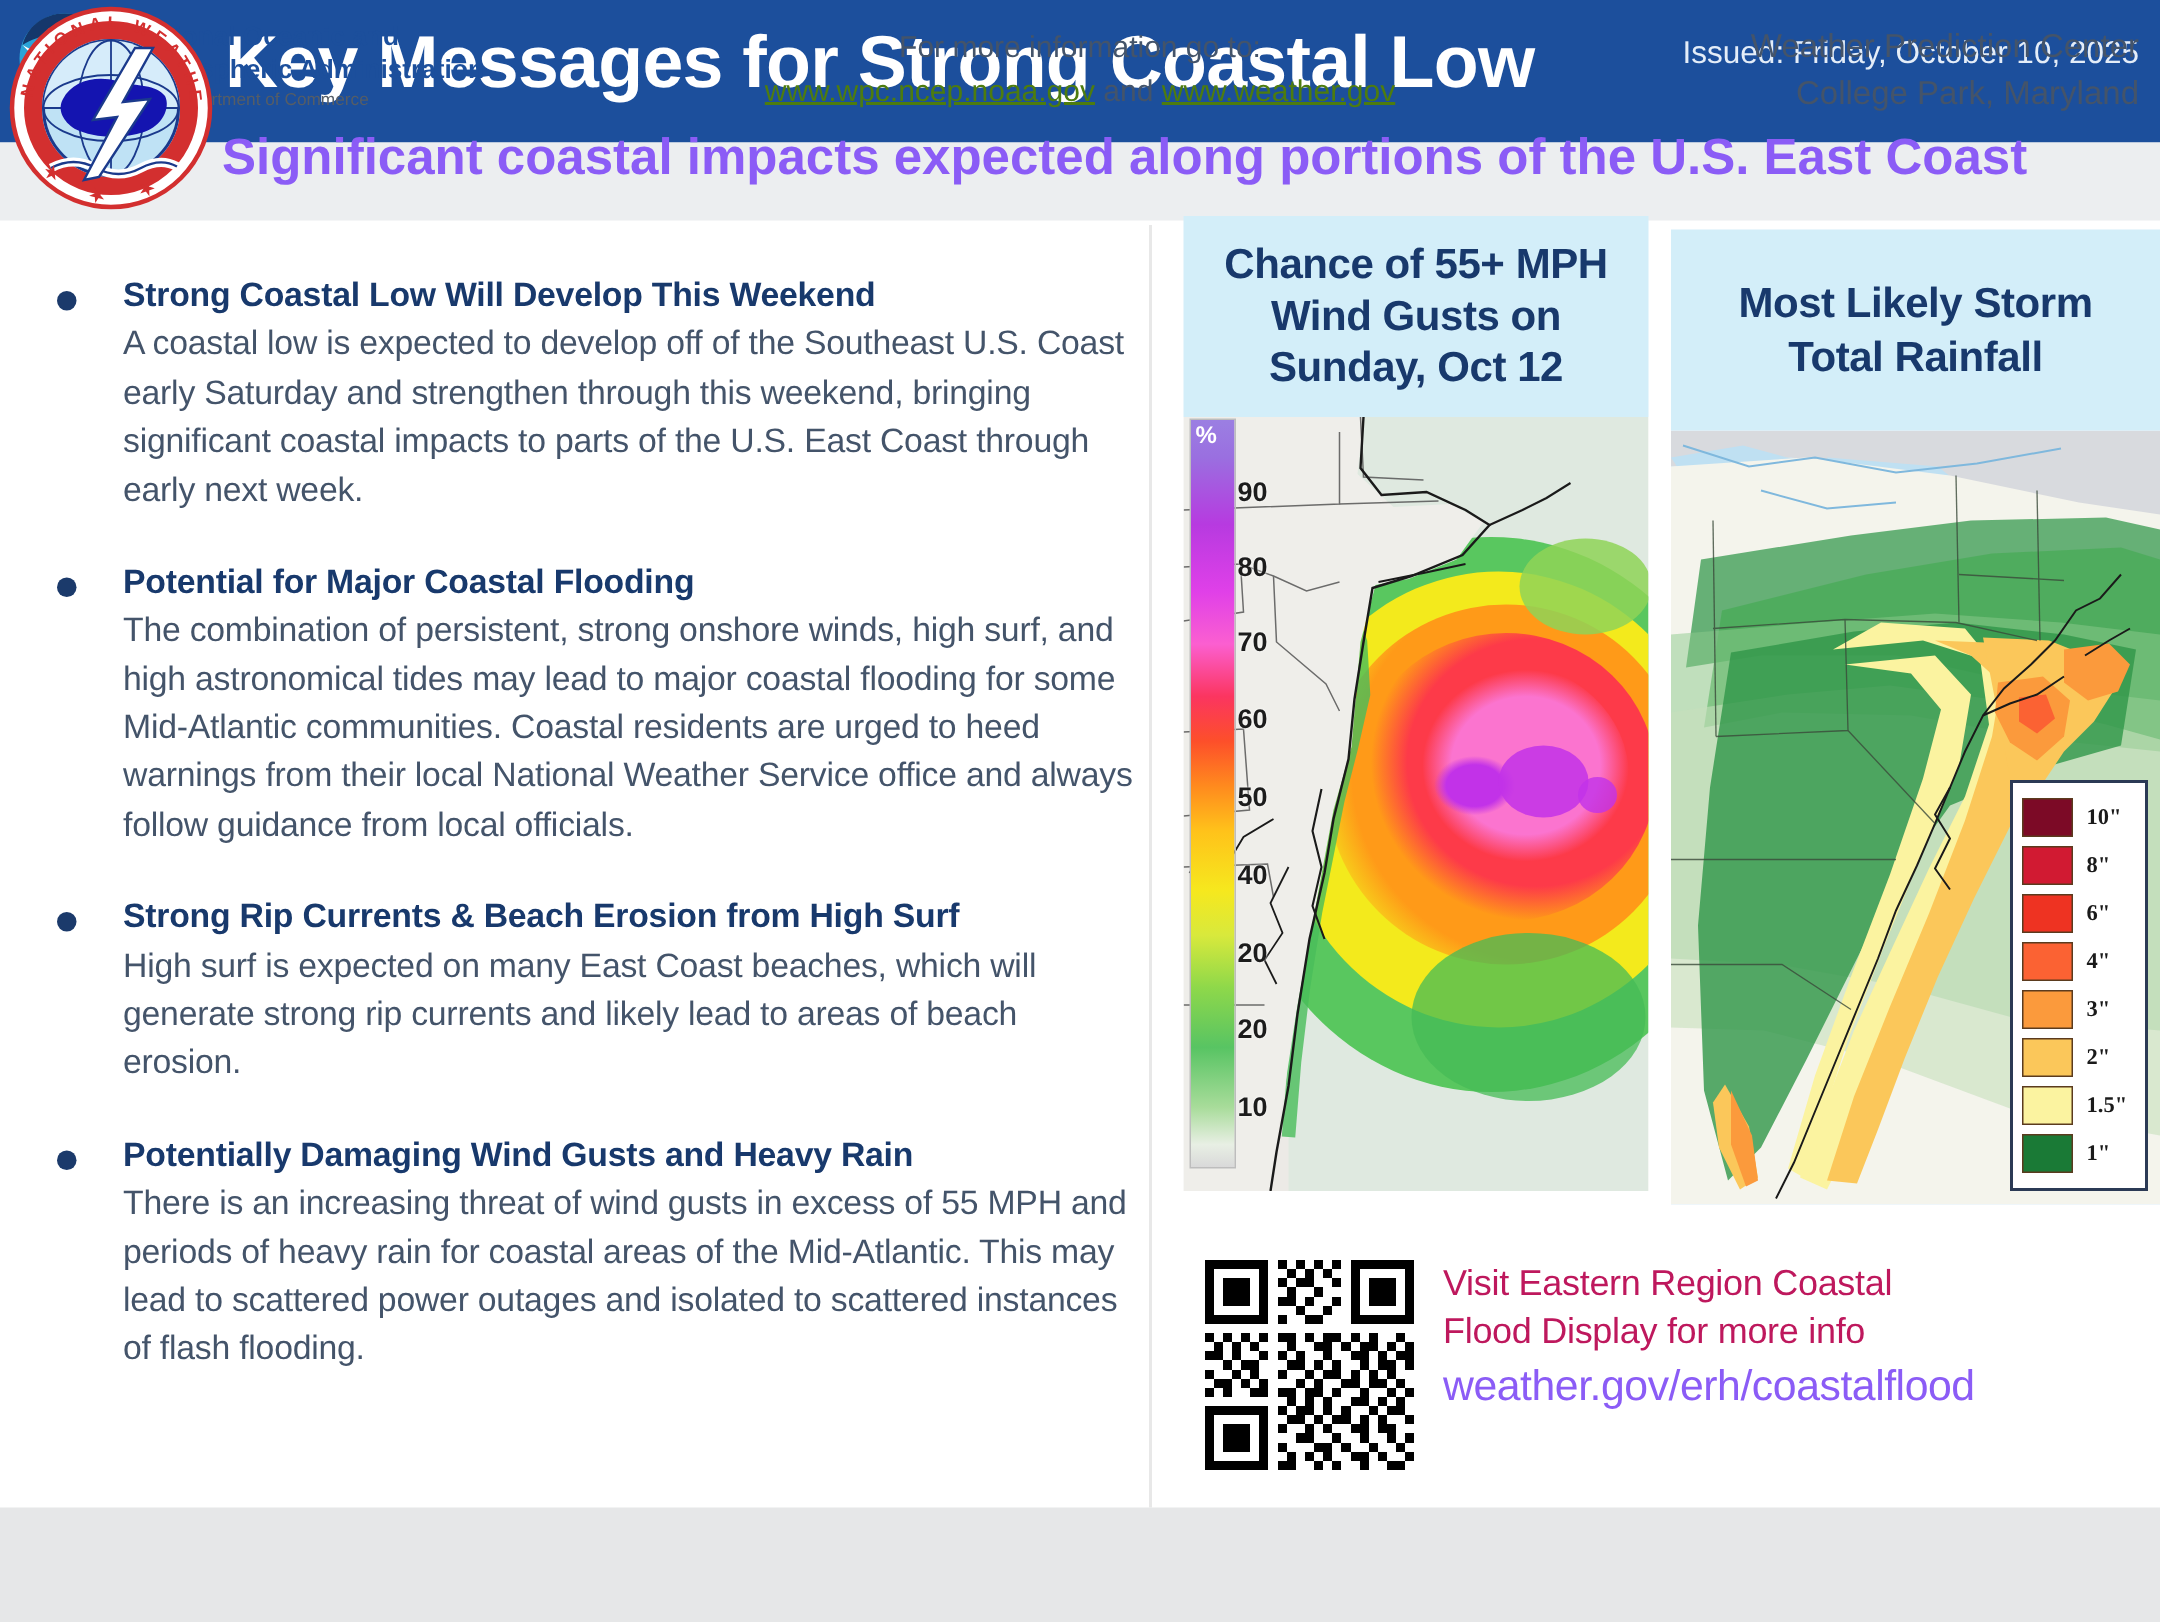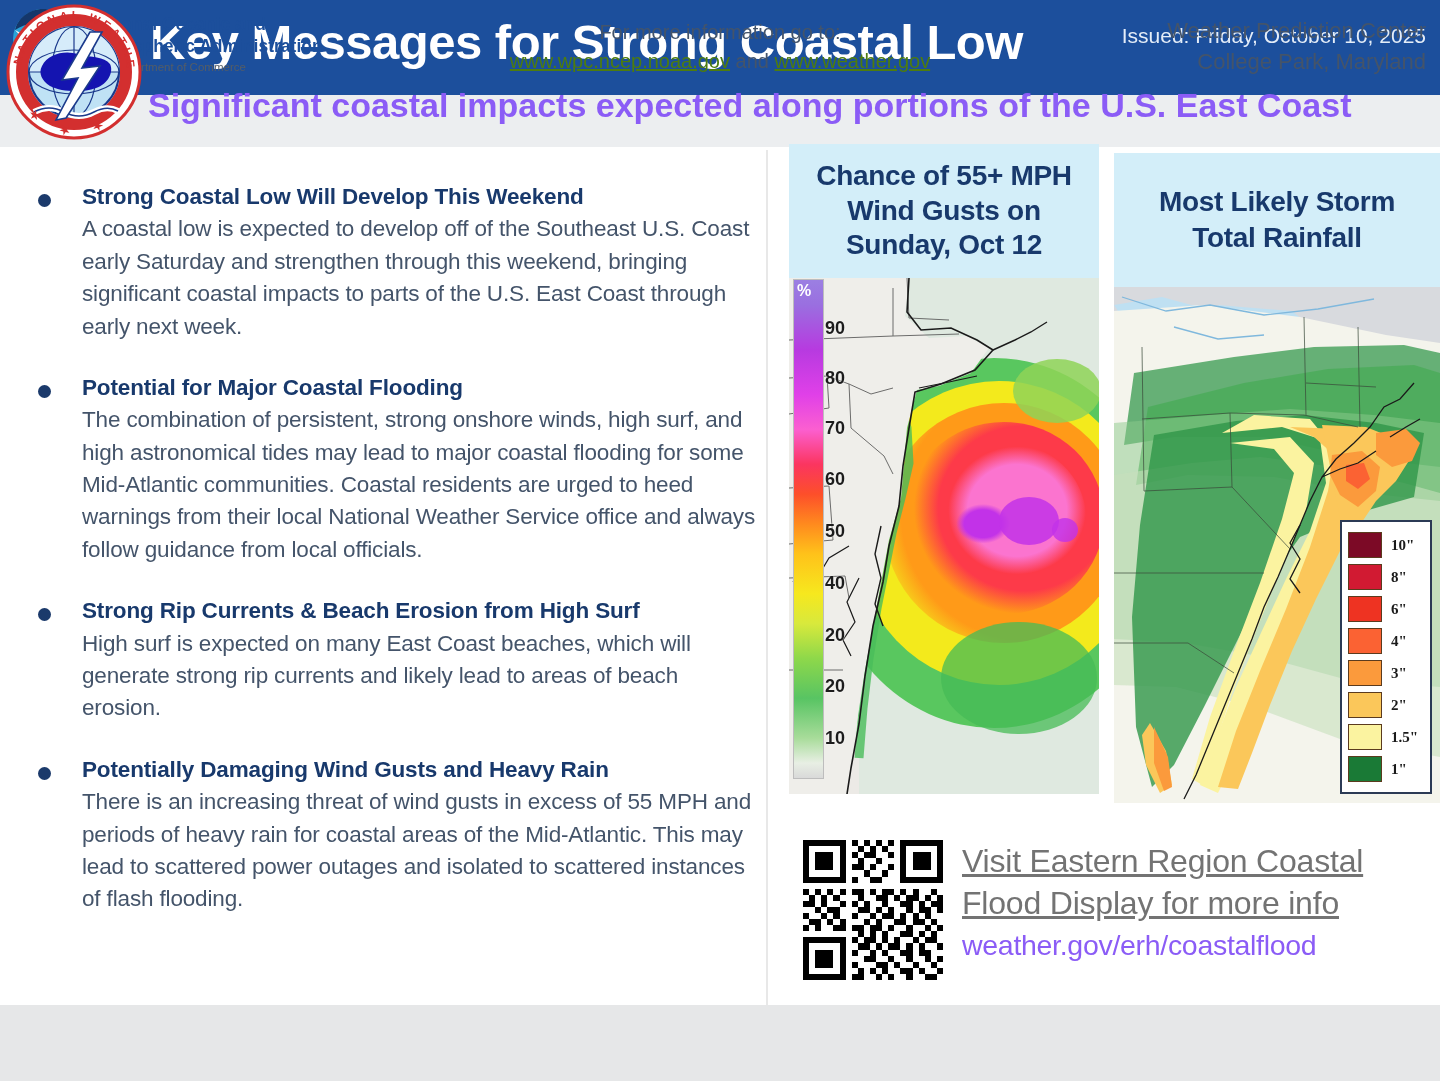--- a/index.html
+++ b/index.html
@@ -129,21 +129,21 @@
 
   
   .qr-wrap {
     position:absolute; left:793px; top:834px; width:160px; height:152px;
     background:#fff;
   }
   .qr-text {
     position:absolute; left:962px; top:840px; width:470px;
   }
   .qr-line1 {
-    font-size:32px; color:#737373; line-height:1.32; letter-spacing:-0.2px;text-decoration:underline;
+    font-size:24px; color:#be185d; line-height:1.32; letter-spacing:-0.2px;
   }
   .qr-url {
     font-size:28.5px; color:#8b5cf6; margin-top:5px; letter-spacing:-0.3px;
   }
 
   
   .footer {
     position:absolute; left:0; top:1005px; width:1440px; height:76px;
     background:#e6e7e8;
   }

